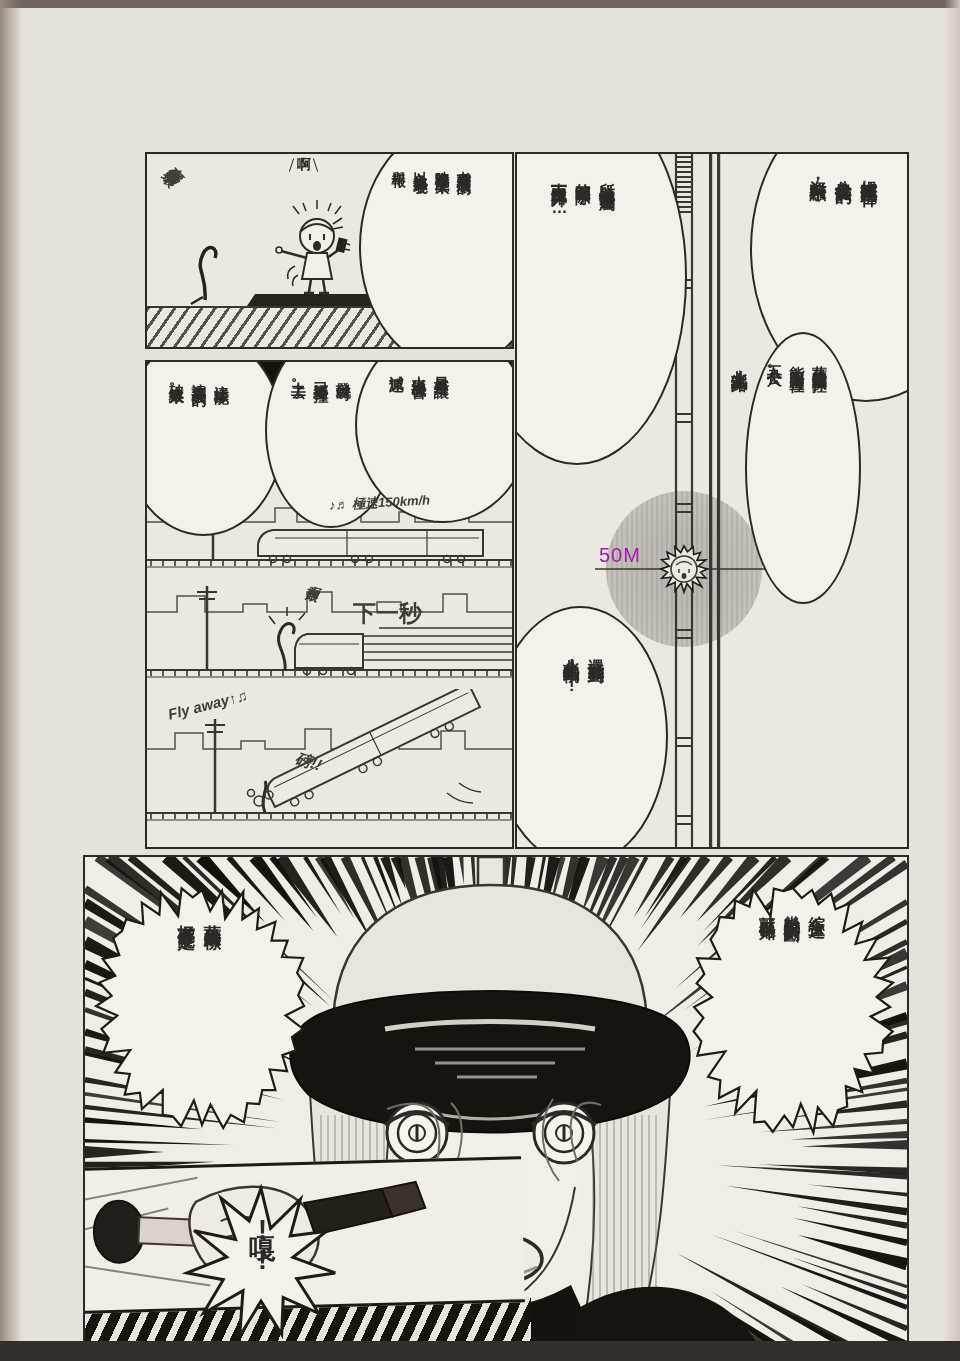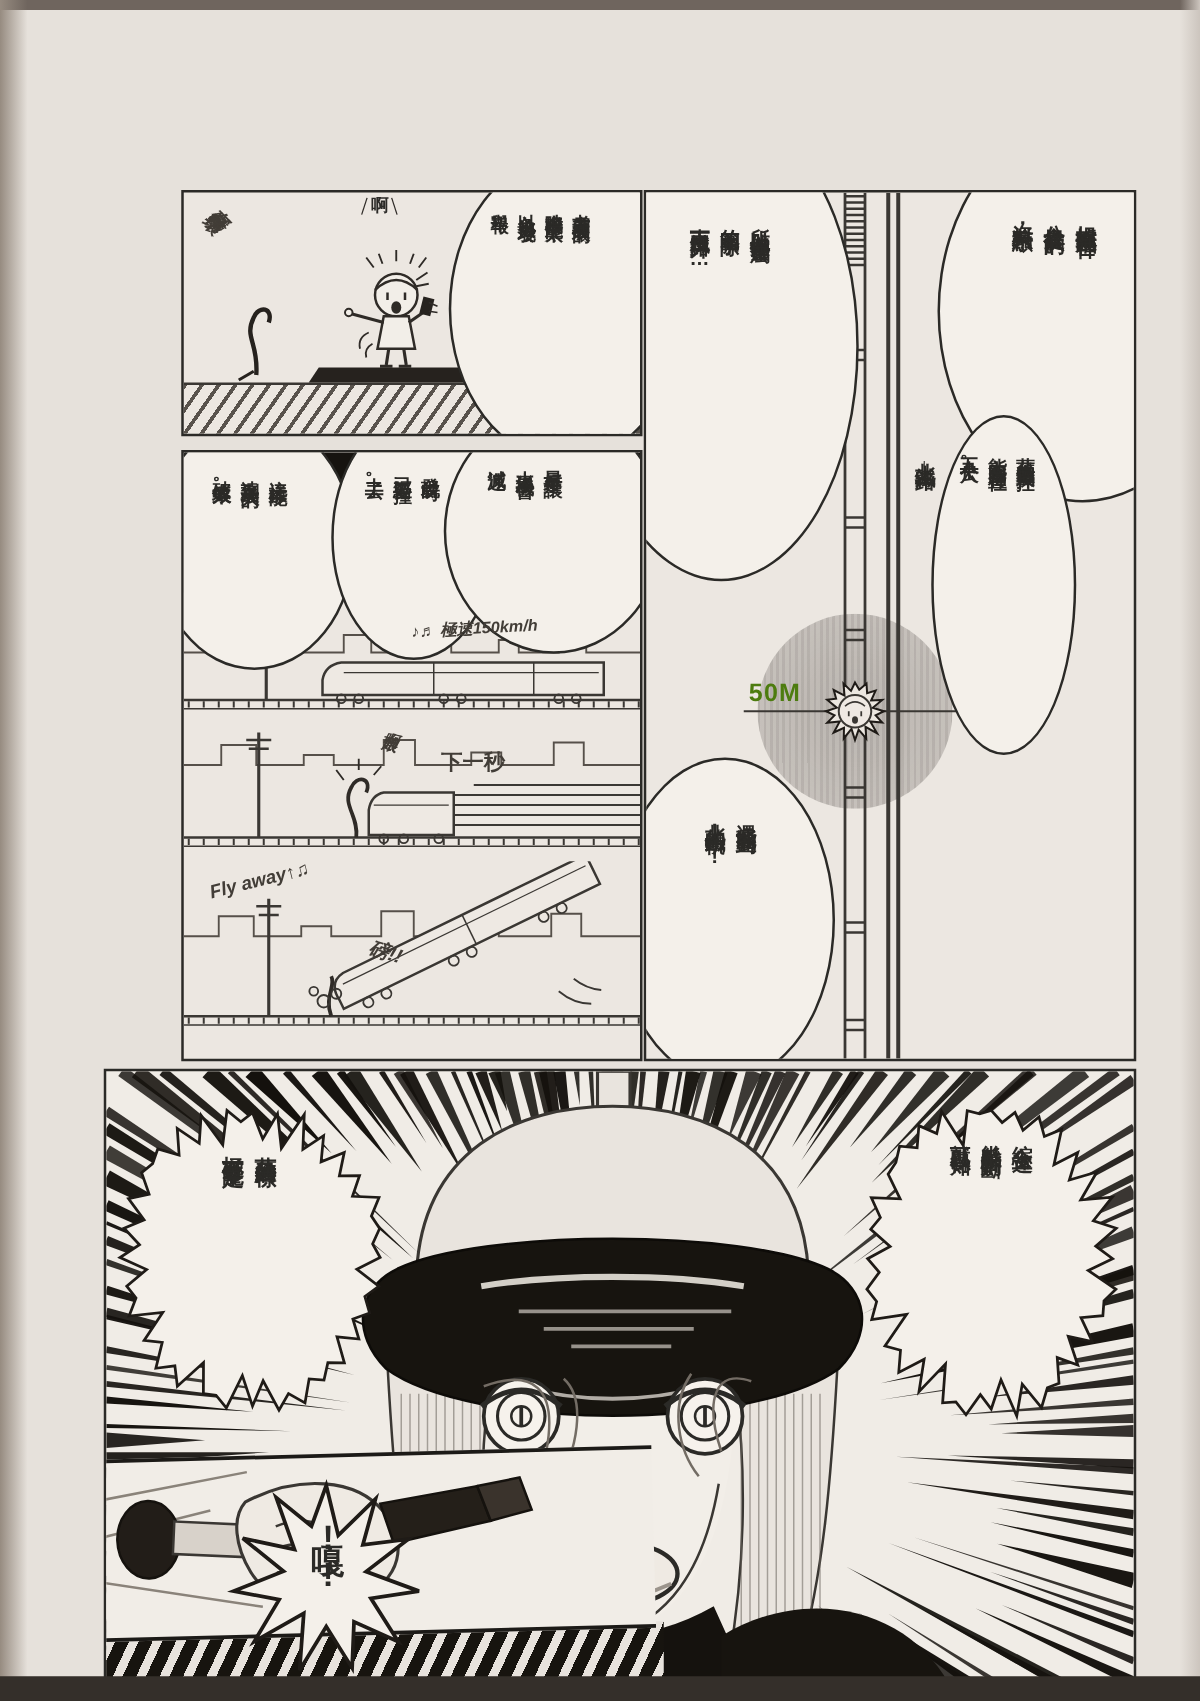--- a/index.html
+++ b/index.html
@@ -249,21 +249,21 @@
 達到最大的
 破壞效果。</div>
     <div class="vtext" style="left:140px;top:8px;height:132px;font-size:15px;z-index:3;">發現時
 已經要撞
 上去了。</div>
     <div class="vtext" style="left:238px;top:2px;height:140px;font-size:15px;z-index:3;">最好是讓
 火車沒機會
 減速…</div>
 
     <div class="htext" style="left:182px;top:132px;font-size:13px;transform:rotate(-3deg);z-index:3;">♪♬ 極速150km/h</div>
-    <div class="htext" style="left:206px;top:236px;font-size:17px;font-style:normal;z-index:3;">下一秒</div>
+    <div class="htext" style="left:206px;top:236px;font-size:23px;font-style:normal;z-index:3;">下一秒</div>
     <div class="vtext htext" style="left:150px;top:214px;height:88px;font-size:12px;transform:rotate(14deg);z-index:3;">啊娘喂—</div>
     <div class="htext" style="left:20px;top:334px;font-size:15px;transform:rotate(-14deg);z-index:3;">Fly away↑♫</div>
     <div class="htext" style="left:148px;top:390px;font-size:16px;transform:rotate(18deg);z-index:3;">磅!!</div>
   </div>
 
   <div class="panel" style="left:515px;top:152px;width:390px;height:693px;">
     <div class="abs" style="left:89px;top:337px;width:156px;height:156px;border-radius:50%;z-index:0;
                 background:repeating-linear-gradient(90deg,rgba(60,55,52,.10) 0 2px,transparent 2px 5px),
                 radial-gradient(rgba(98,92,88,.36),rgba(98,92,88,.24));"></div>
     <svg class="abs" width="390" height="693" viewBox="0 0 390 693" style="z-index:1">
@@ -300,21 +300,21 @@
       <line x1="78" y1="415" x2="258" y2="415" stroke="#3a3733" stroke-width="1.5"></line>
     </svg>
     <div class="rail-label" style="left:112px;top:200px;">
       <span class="glyph">↑</span>
       <span class="vtext" style="position:static;font-size:16.5px;">南下鐵路</span>
     </div>
     <div class="rail-label" style="left:210px;top:203px;">
       <span class="vtext" style="position:static;font-size:16.5px;">北上鐵路</span>
       <span class="glyph">↓</span>
     </div>
-    <div class="abs" style="left:82px;top:390px;font-size:20px;font-weight:700;color:#4d7c0f;letter-spacing:1px;z-index:3;">50M</div>
+    <div class="abs" style="left:82px;top:390px;font-size:20px;font-weight:400;color:#a21caf;letter-spacing:1px;z-index:3;">50M</div>
     <svg class="abs" width="56" height="56" style="left:139px;top:387px;z-index:3;">
         <path d="M28.0,5.0L31.4,10.8L37.2,5.8L37.7,13.5L44.5,11.5L40.9,19.4L49.8,19.0L42.2,25.2L51.2,28.0L44.5,31.3L49.8,37.0L40.2,36.2L45.7,45.7L36.4,40.5L37.0,49.8L30.9,42.7L28.0,51.1L25.2,42.1L19.0,49.8L19.2,41.2L11.0,45.0L15.8,36.2L5.8,37.2L11.6,31.3L4.8,28.0L13.4,25.1L5.7,18.8L12.9,17.9L11.0,11.0L19.6,15.5L18.8,5.9L24.8,11.7Z" fill="#ece7e0" stroke="#1f1b17" stroke-width="1.6"></path>
       <circle cx="28" cy="28" r="13" fill="#efe9e3" stroke="#3a3733" stroke-width="1.6"></circle>
       <path d="M20,24 q8,-7 16,0" stroke="#3a3733" stroke-width="1.3" fill="none"></path>
       <line x1="23" y1="28" x2="23" y2="32" stroke="#3a3733" stroke-width="1.4"></line>
       <line x1="33" y1="28" x2="33" y2="32" stroke="#3a3733" stroke-width="1.4"></line>
       <ellipse cx="28" cy="35" rx="2.4" ry="3" fill="#3a3733"></ellipse>
     </svg>
 
     <div class="bubble" style="left:233px;top:-58px;width:228px;height:302px;z-index:4;"></div>

